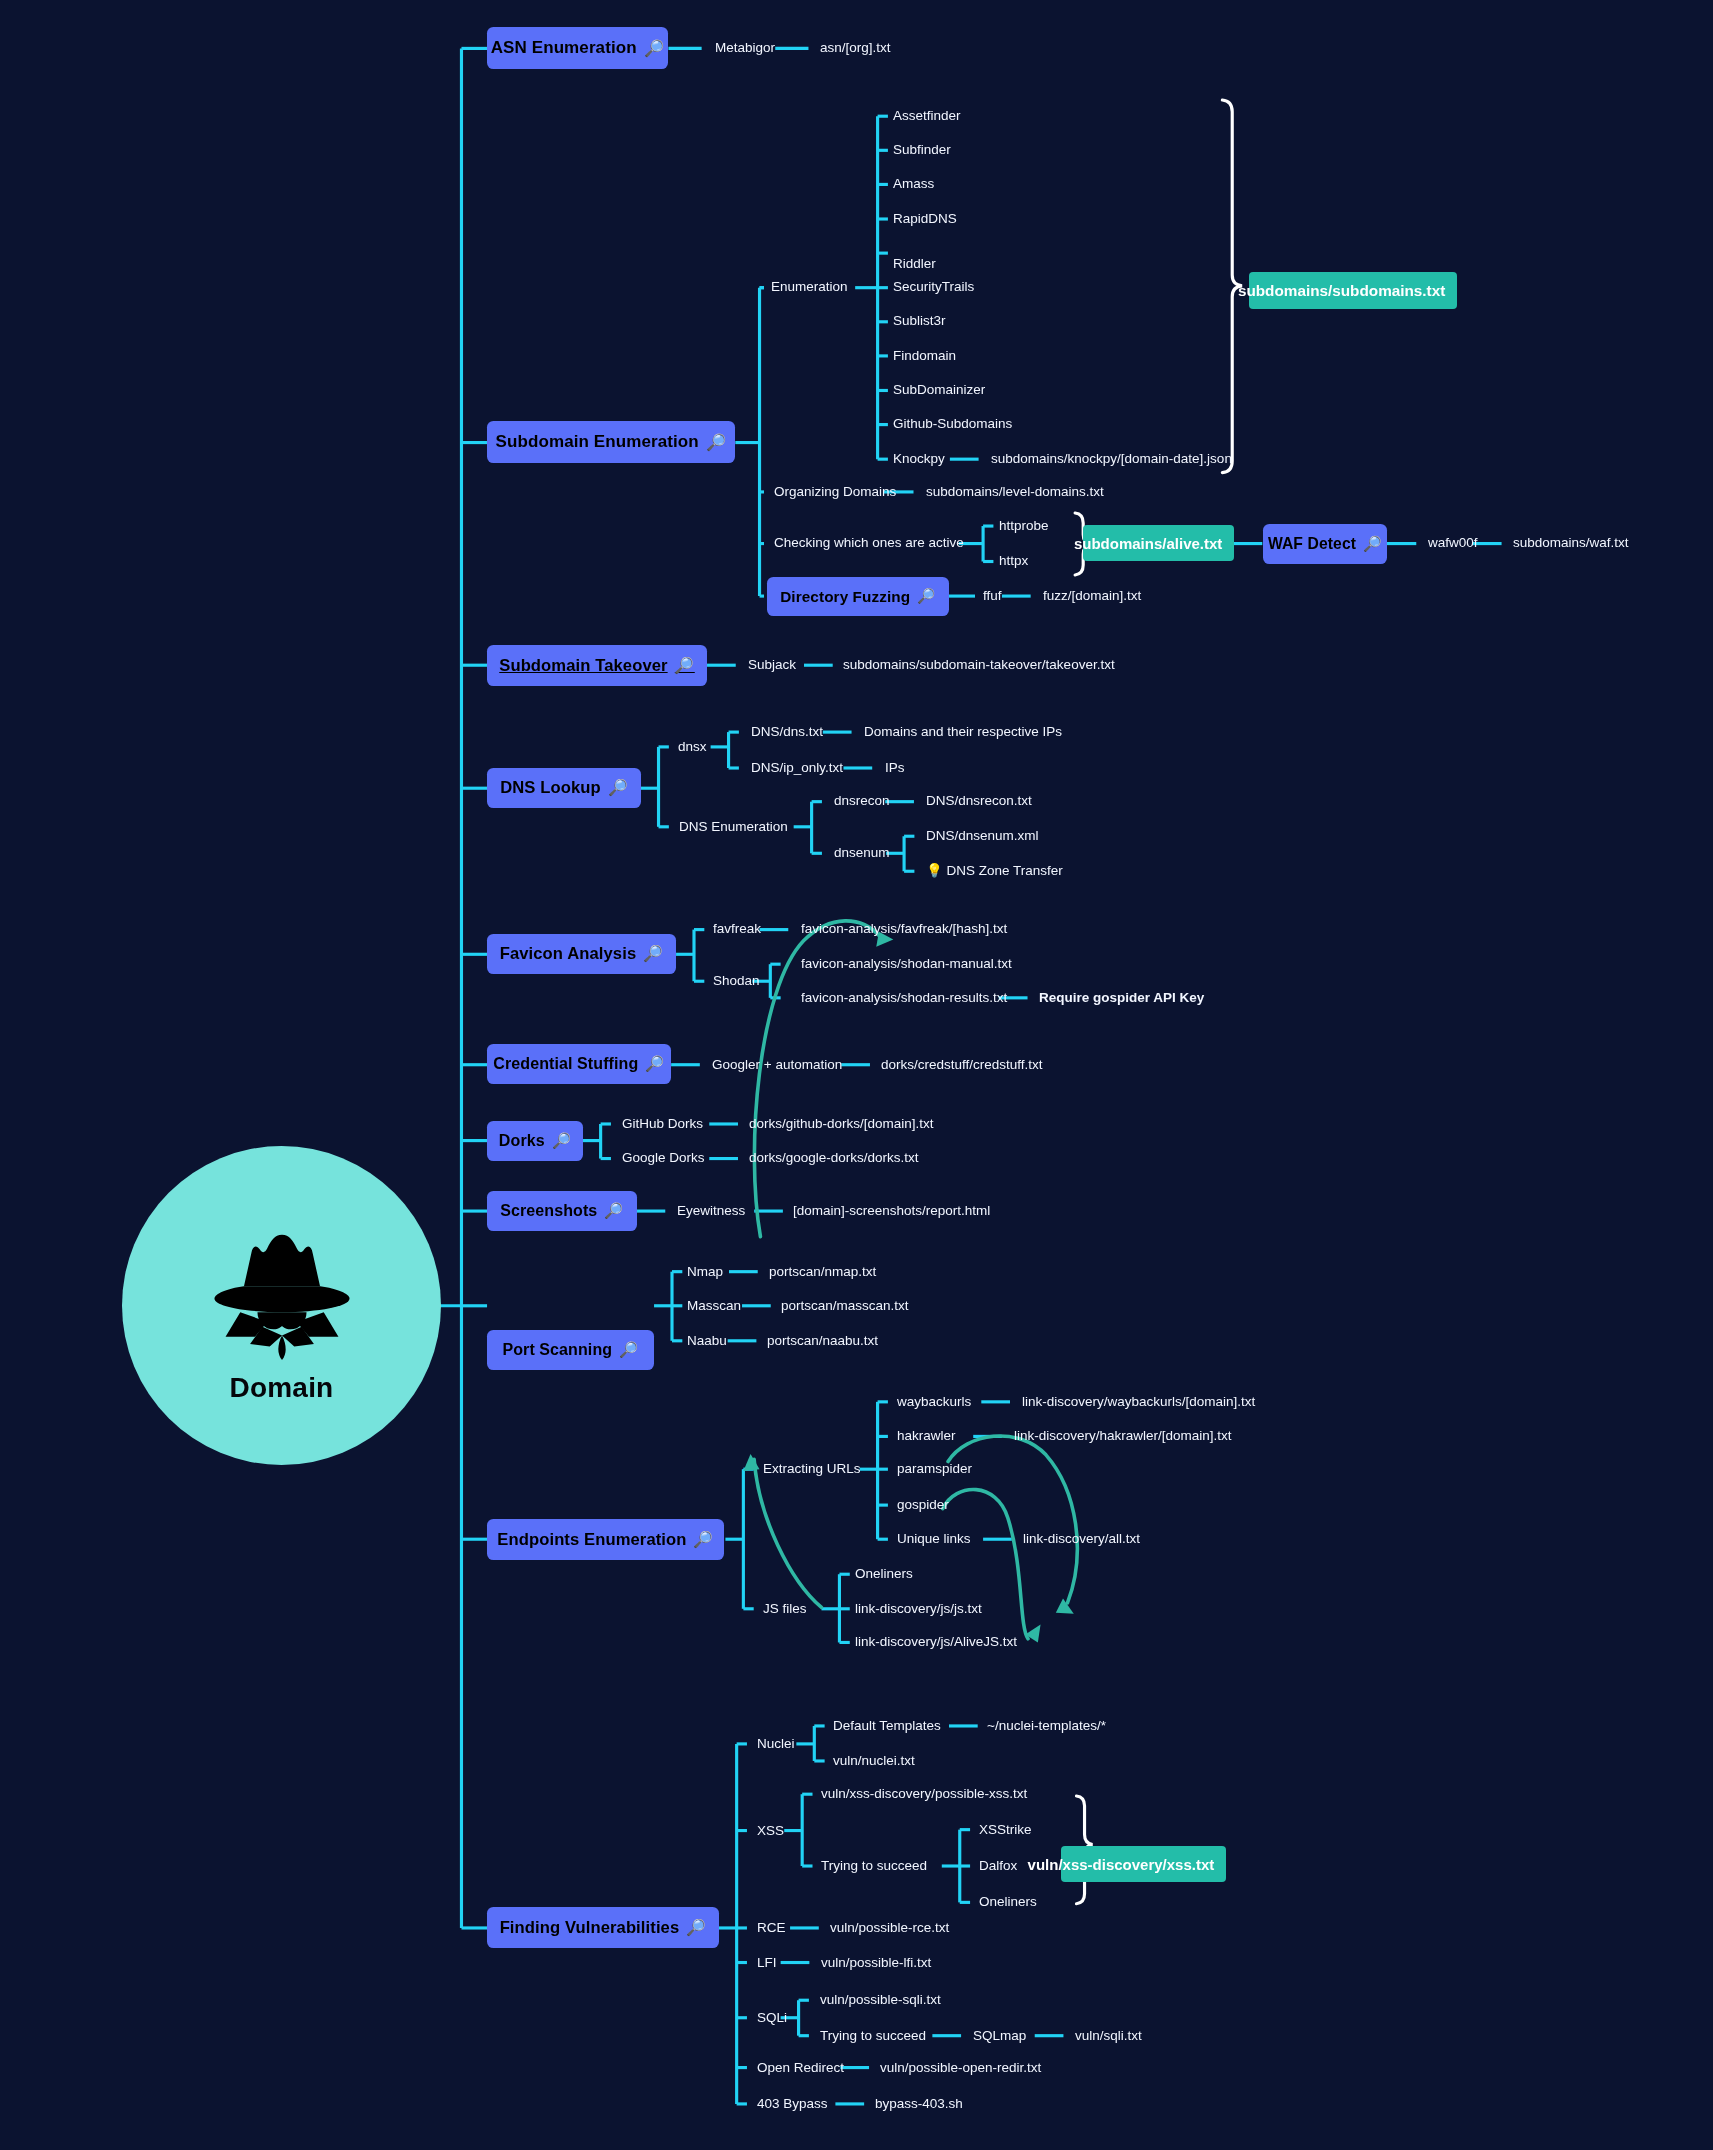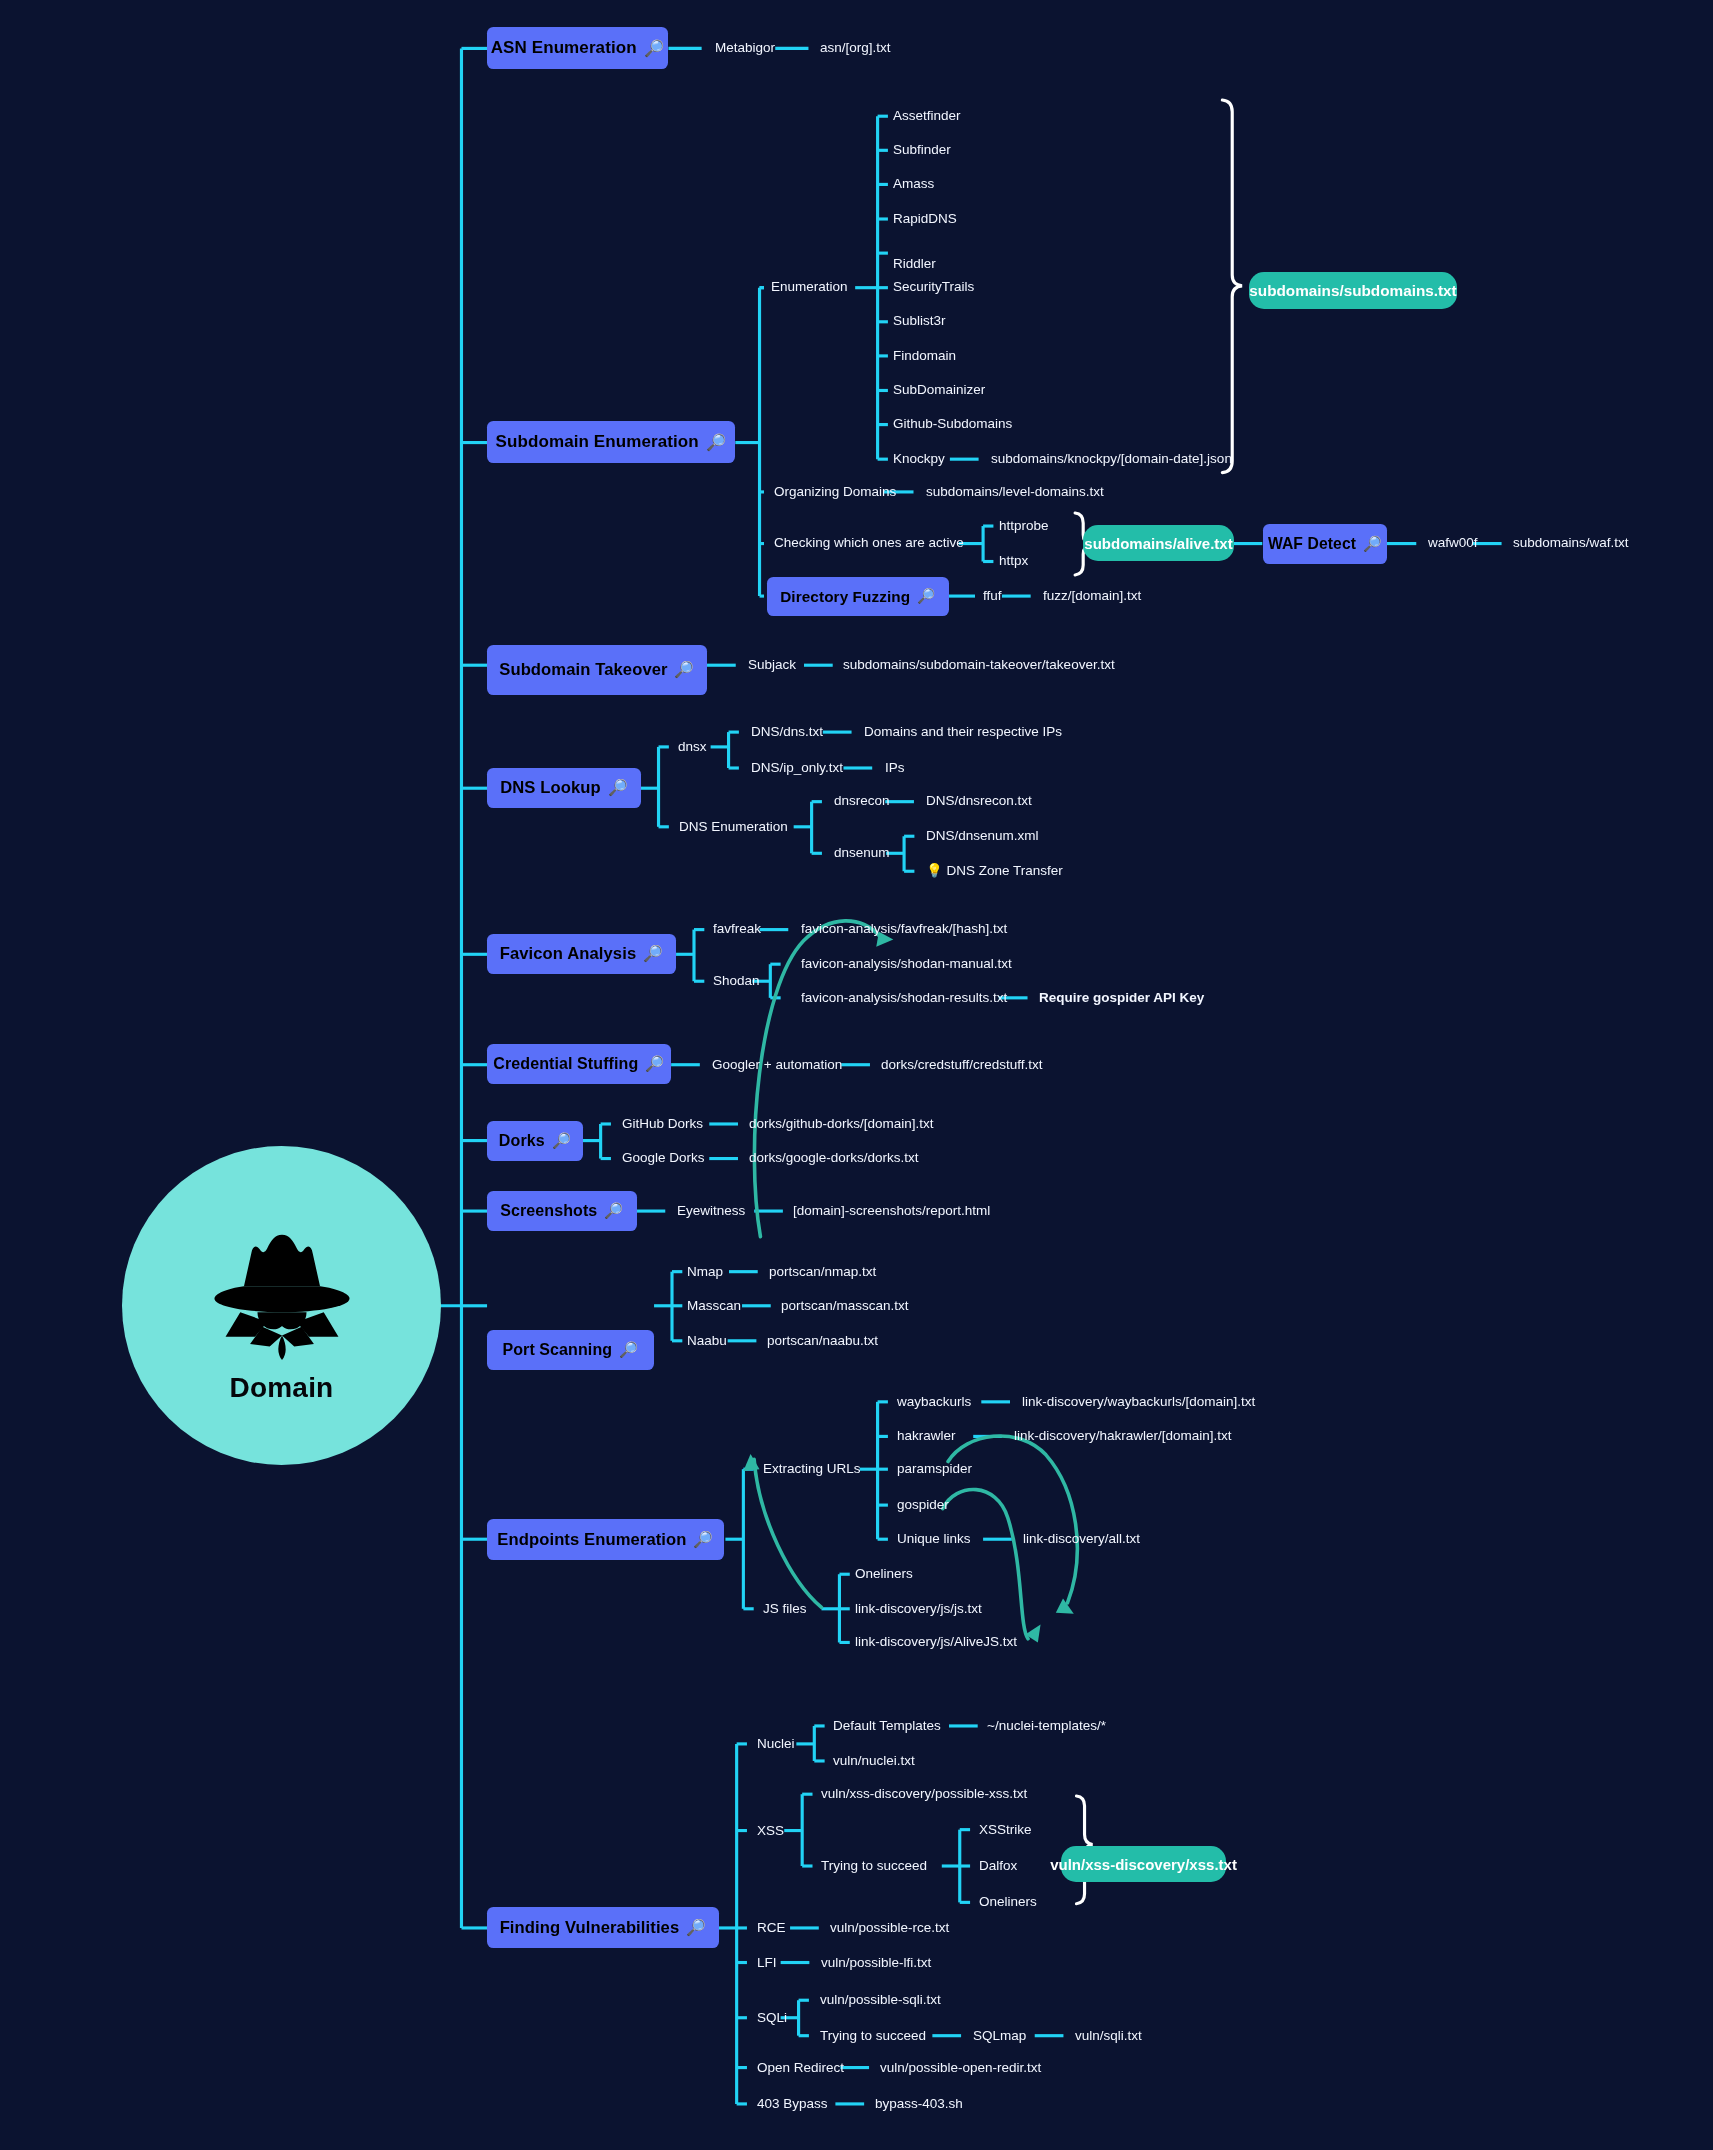--- a/index.html
+++ b/index.html
@@ -46,23 +46,23 @@
     letter-spacing:0.1px;
   }
   .nodebox .mag{margin-left:7.2px;font-size:.96em;line-height:1;}
 
   
   .pill{
     position:absolute;
     background:#23bda9;
     color:#ffffff;
     font-weight:bold;
-    display:flex;align-items:center;justify-content:center;
+    display:flex;align-items:center;justify-content:flex-end;
     white-space:nowrap;
-    border-radius:15px;
+    border-radius:4px;
     padding:0 11.7px;
     box-sizing:border-box;
   }
 
   
   .txt{
     position:absolute;
     white-space:nowrap;
     color:#f2f6ff;
     font-size:13.5px;
@@ -345,21 +345,21 @@
   <div class="txt" style="left:1428px;top:543px;">wafw00f</div>
   <div class="txt" style="left:1513px;top:543px;">subdomains/waf.txt</div>
 
   <div class="nodebox" style="left:767px;top:577px;width:182px;height:39px;font-size:15.3px;">
     <span>Directory Fuzzing</span>
     <span class="mag">🔎</span>
   </div>
   <div class="txt" style="left:983px;top:596px;">ffuf</div>
   <div class="txt" style="left:1043px;top:596px;">fuzz/[domain].txt</div>
 
-  <div class="nodebox" style="left:487px;top:645px;width:220px;height:50px;font-size:16.6px;">
+  <div class="nodebox" style="left:487px;top:645px;width:220px;height:41px;font-size:16.6px;text-decoration:underline;">
     <span>Subdomain Takeover</span>
     <span class="mag">🔎</span>
   </div>
   <div class="txt" style="left:748px;top:665px;">Subjack</div>
   <div class="txt" style="left:843px;top:665px;">subdomains/subdomain-takeover/takeover.txt</div>
 
   <div class="nodebox" style="left:487px;top:768px;width:154px;height:40px;font-size:16.6px;">
     <span>DNS Lookup</span>
     <span class="mag">🔎</span>
   </div>

